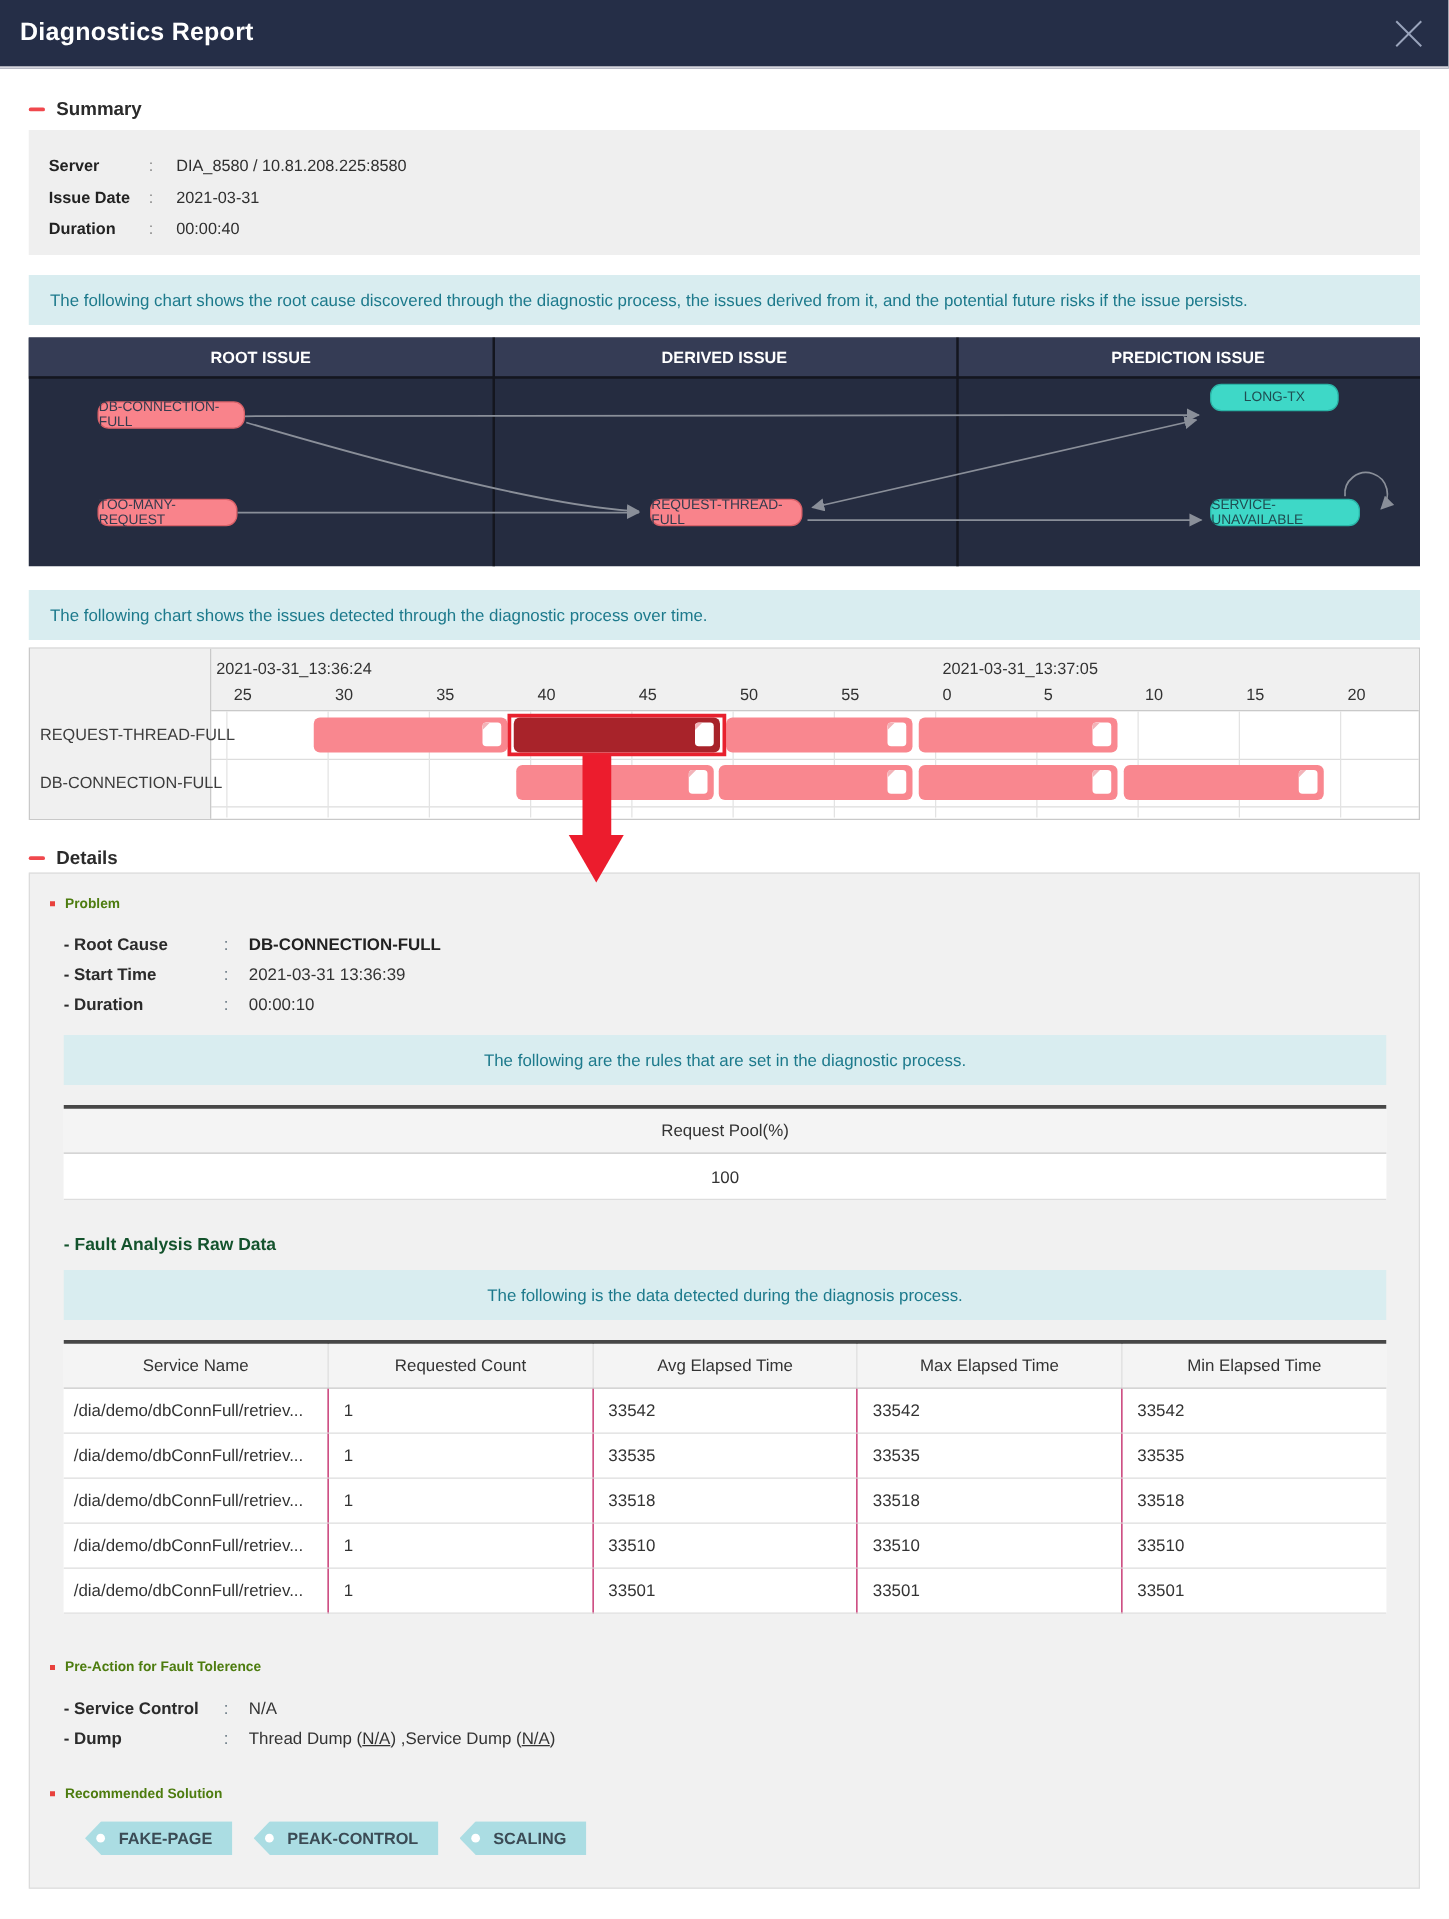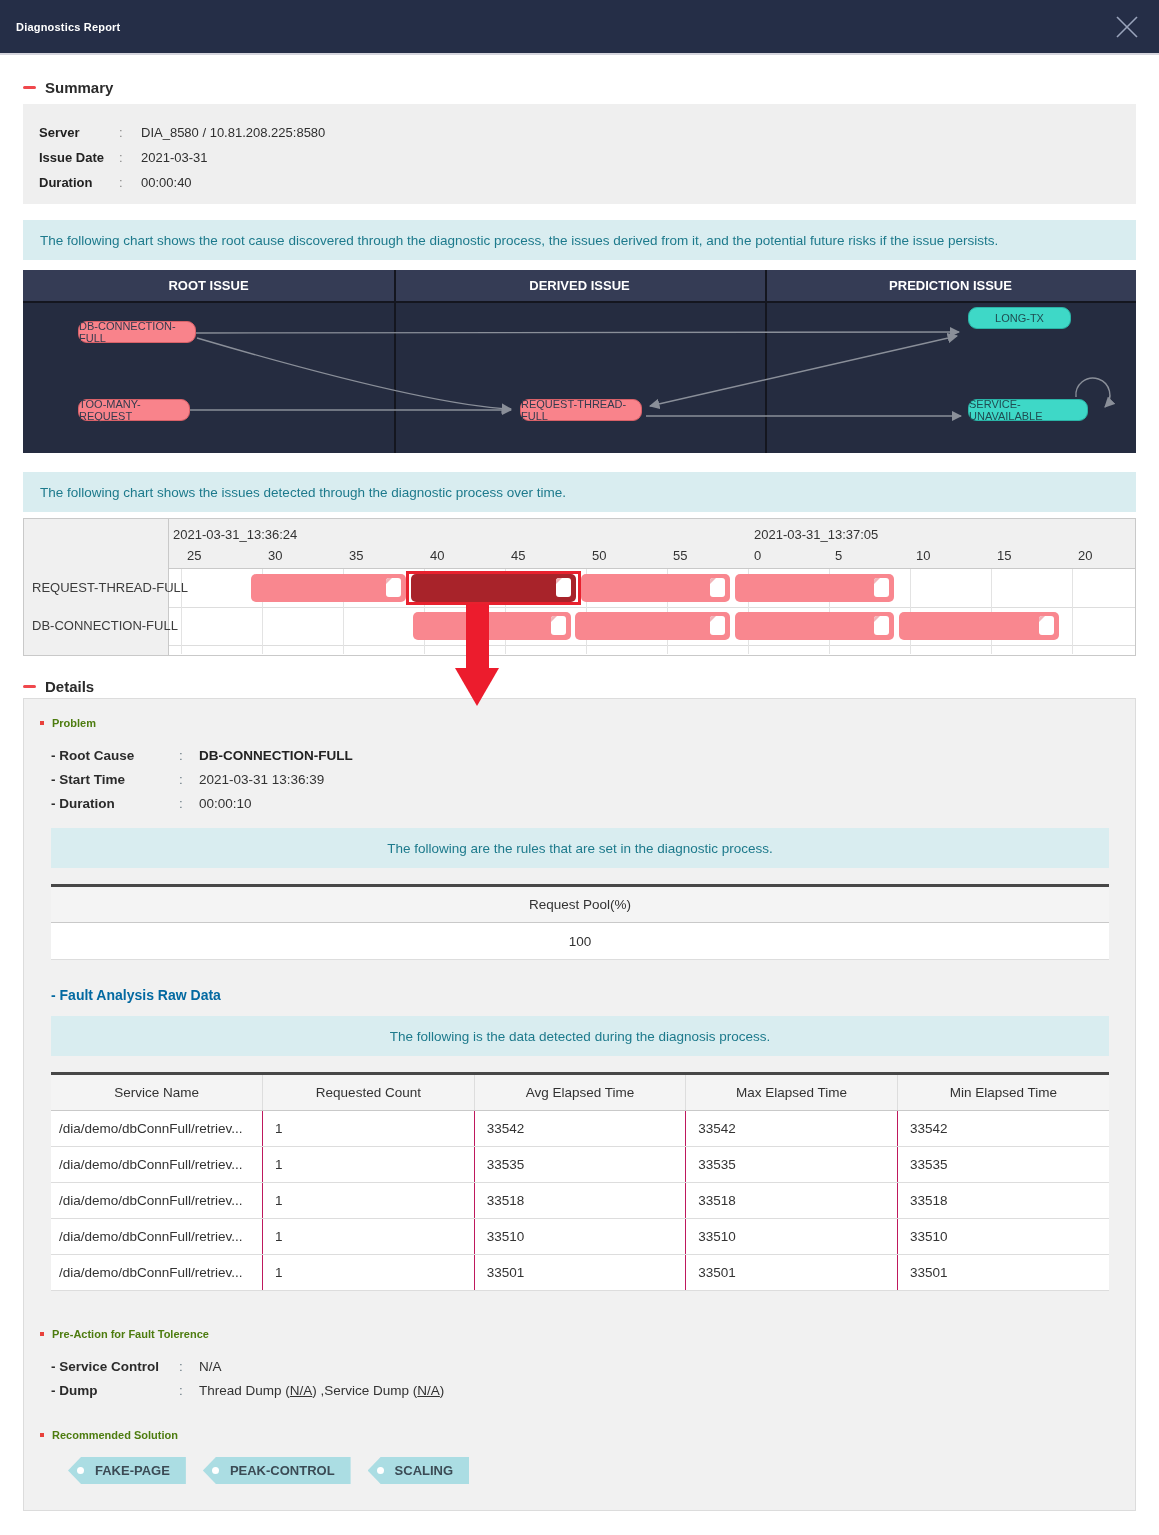--- a/index.html
+++ b/index.html
@@ -2,21 +2,21 @@
 <html><head>
 <meta charset="utf-8">
 <style>
   * { margin:0; padding:0; box-sizing:border-box; }
   body { font-family:"Liberation Sans", sans-serif; background:#fff; }
   .page { position:relative; width:1159px; height:1535px; background:#fff; overflow:hidden; }
 
   
   .titlebar { height:55px; background:#252e47; border-bottom:2px solid #d5d5dd;
               display:flex; align-items:center; justify-content:space-between; padding:0 14px 0 16px; }
-  .titlebar h1 { font-size:11px; font-weight:700; color:#fff; letter-spacing:.2px; }
+  .titlebar h1 { font-size:20px; font-weight:700; color:#fff; letter-spacing:.2px; }
   .close-btn { width:36px; height:36px; display:flex; align-items:center; justify-content:center; cursor:pointer; background:none; border:none; }
 
   .content { margin:0 23px; width:1113px; }
 
   
   .sec-head { display:flex; align-items:center; gap:9px; height:18px; }
   .sec-dash { width:13px; height:3px; background:#f0484d; border-radius:2px; }
   .sec-head span { font-size:15px; font-weight:700; color:#2b2b2b; }
 
   
@@ -78,21 +78,21 @@
   .inner.banner { margin-bottom:16px;justify-content:center; }
   table { border-collapse:collapse; width:1058px; margin-left:11px; background:#fff; }
   table { border-top:3px solid #474747; }
   th { background:#f4f4f4; font-size:13.5px; font-weight:400; color:#333; height:37px;
        border-bottom:1px solid #c9c9c9; border-right:1px solid #ddd; text-align:center; }
   th:last-child, td:last-child { border-right:none; }
   td { background:#fff; font-size:13.5px; color:#333; height:36px; border-bottom:1px solid #ddd;
        border-right:1px solid #be185d; padding-left:12px; }
   .rule-table { margin-top:8px; margin-bottom:27px; }
   .rule-table td { text-align:center; padding-left:0; height:37px; }
-  .raw-title { margin:0 0 12px 11px; font-size:14px; font-weight:700; color:#0369a1; height:17px; }
+  .raw-title { margin:0 0 12px 11px; font-size:14px; font-weight:700; color:#14532d; height:17px; }
   .raw-table { margin-top:12px; margin-bottom:37px; }
   .raw-table td.svc { padding-left:8px; }
   .gap-lg { margin-bottom:27px; }
   a.na-link { color:#333; text-decoration:underline; cursor:pointer; }
 
   
   .chips { display:flex; gap:17px; margin-left:28px; margin-top:16px; }
   .chip { position:relative; height:27px; padding:0 16px 0 27px; background:#abdde3; color:#3b4b55;
           font-size:13px; font-weight:600; display:flex; align-items:center; cursor:pointer;
           clip-path:polygon(13px 0, 100% 0, 100% 100%, 13px 100%, 0 50%); }

